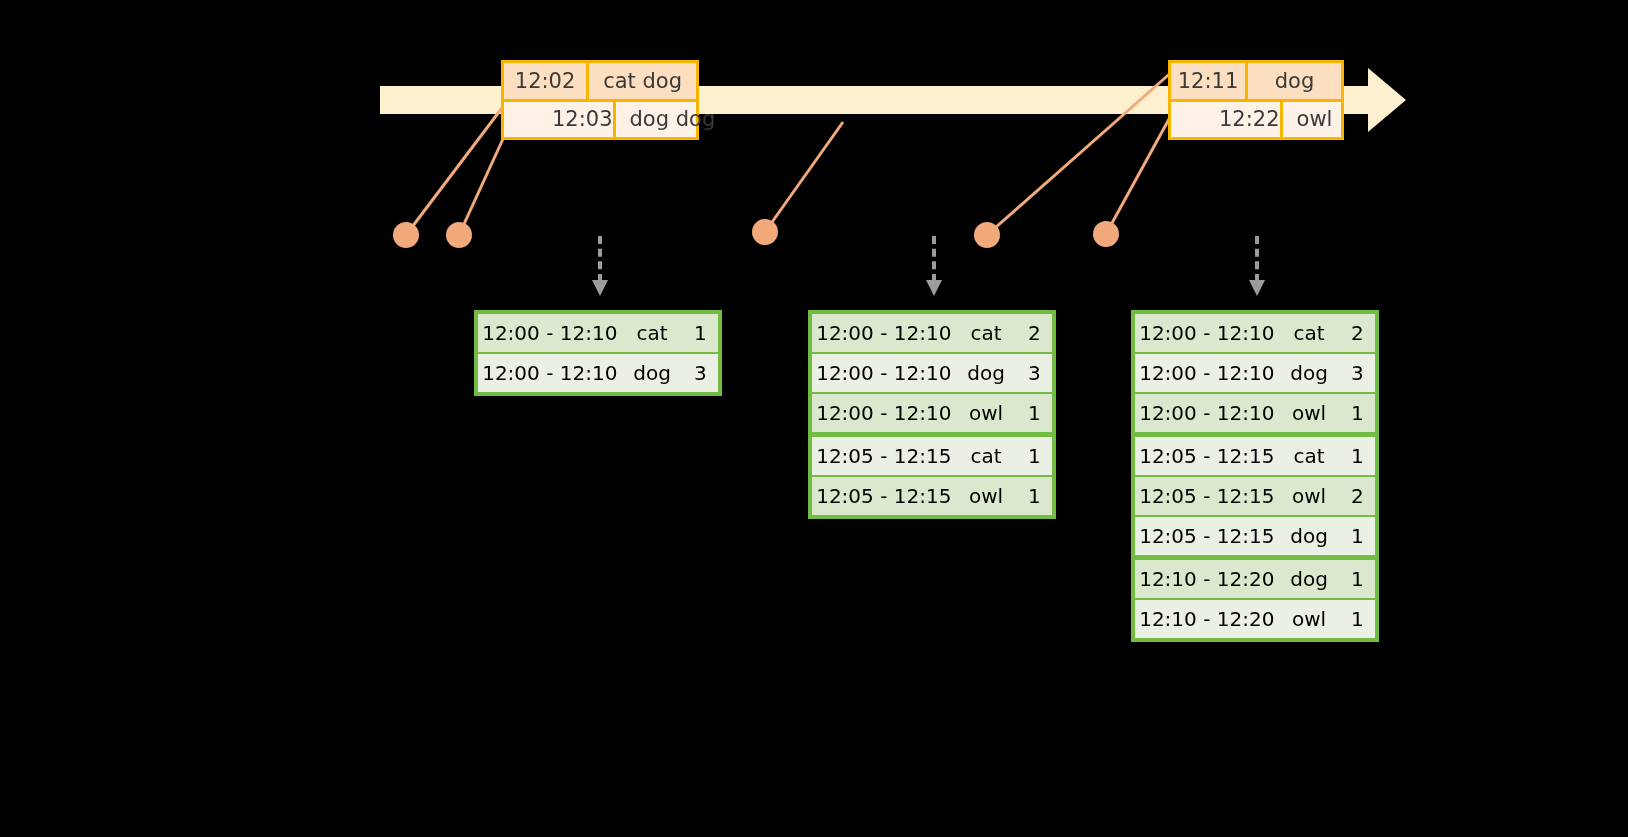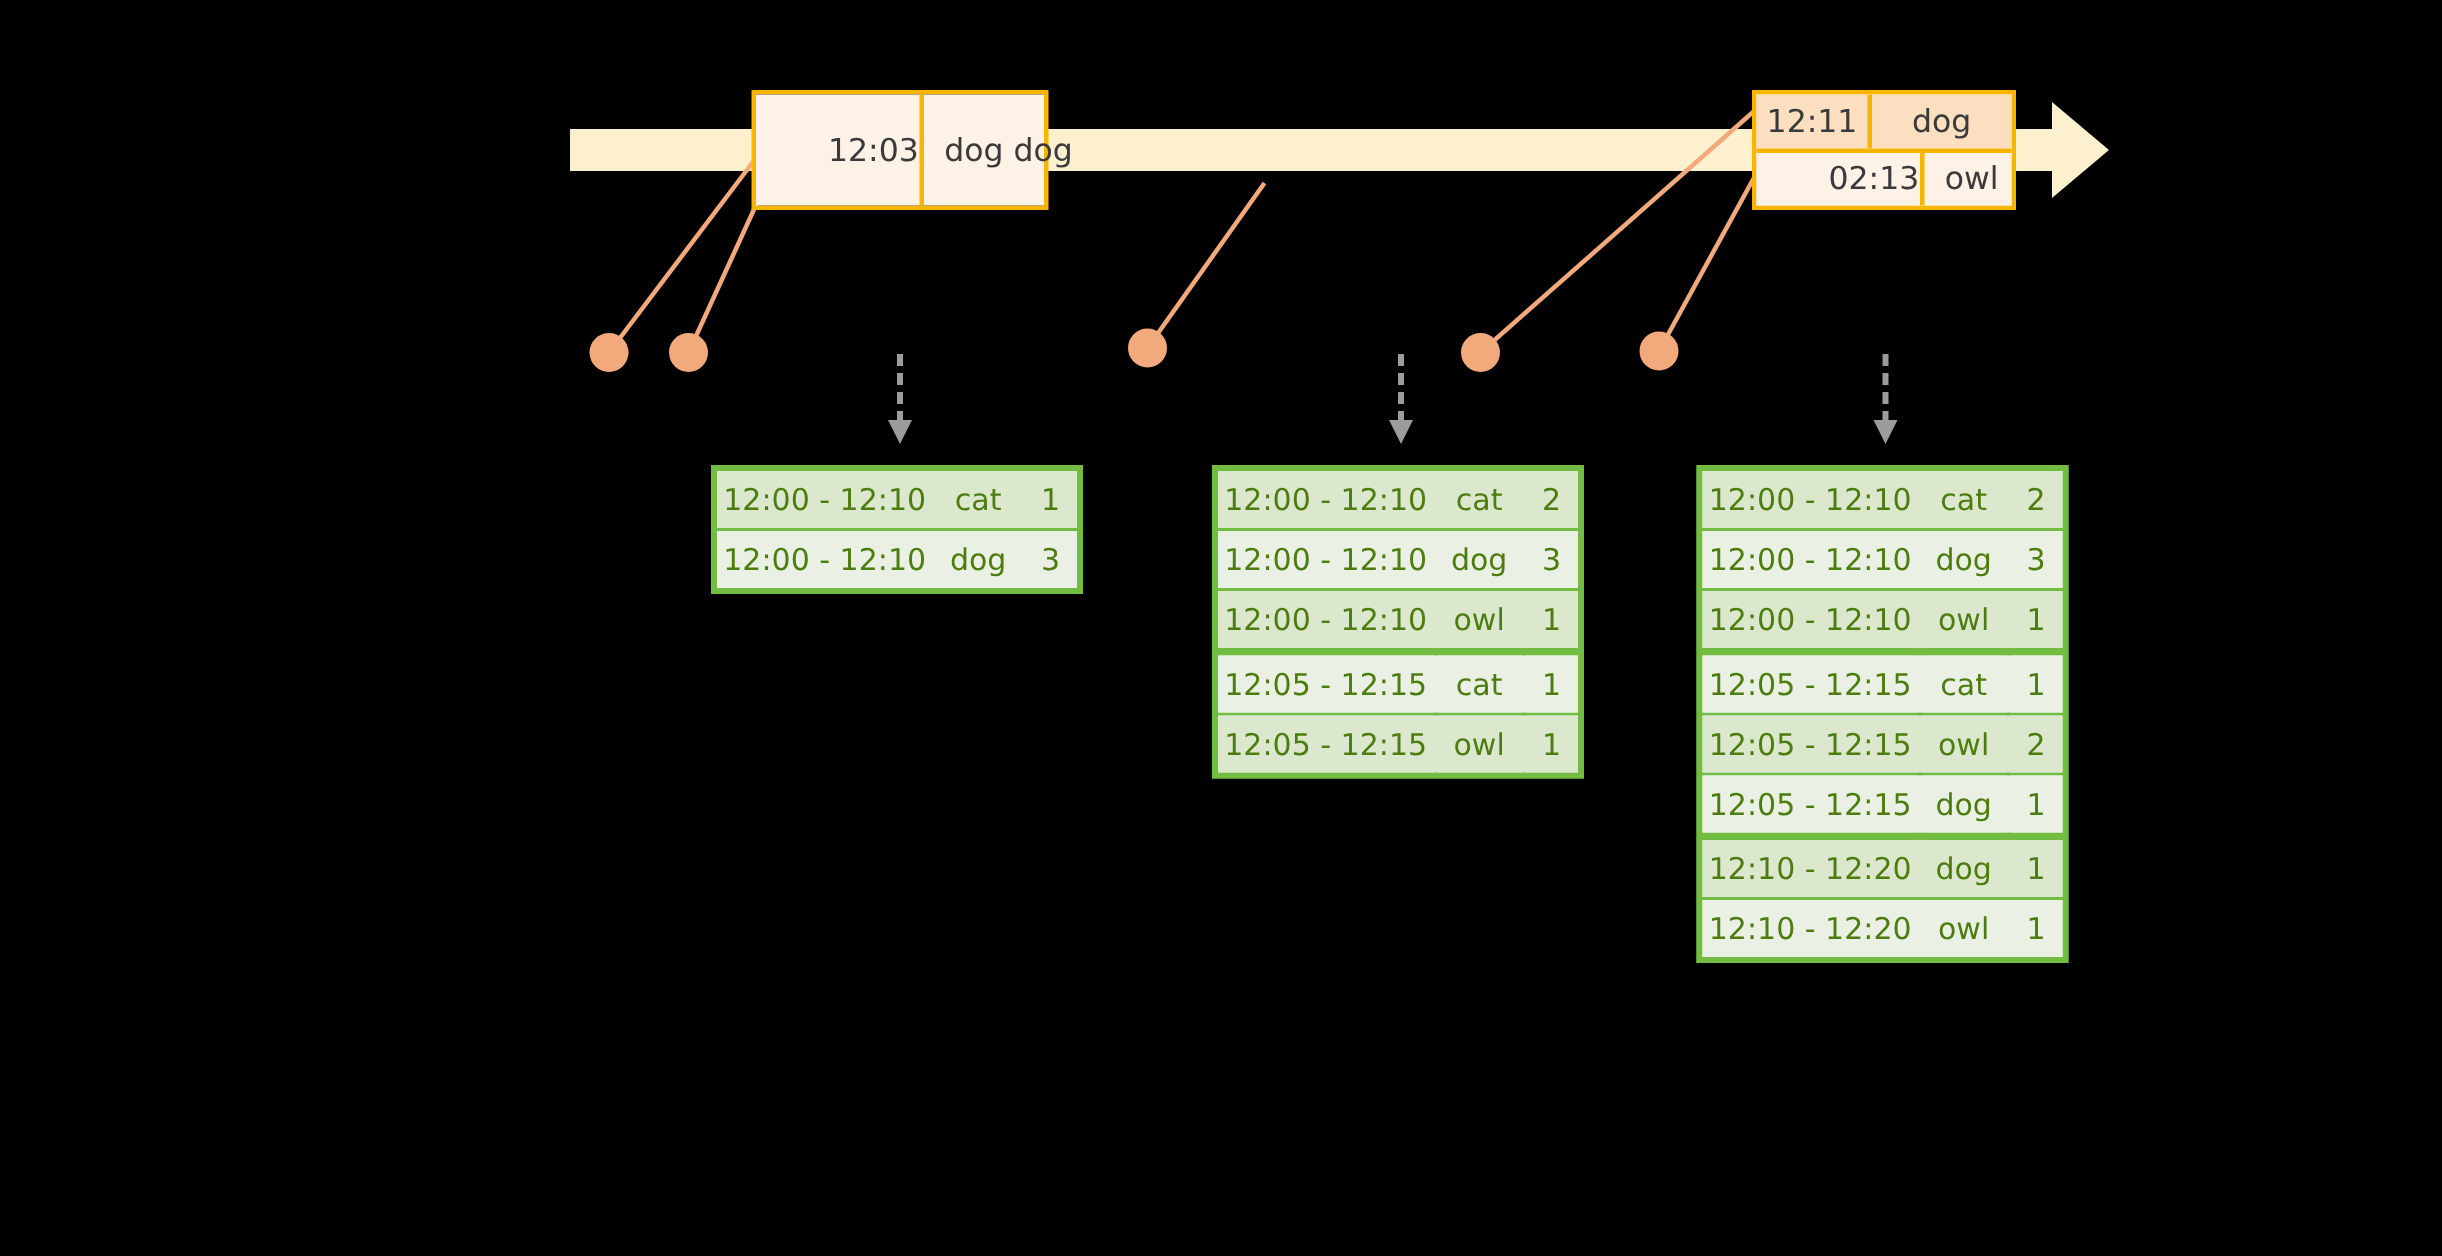--- a/index.html
+++ b/index.html
@@ -80,21 +80,21 @@
   .rrow{
     display:flex;
     height:38px;
   }
   .rrow.shade{background:#DCE8CE;}
   .rrow.plain{background:#EAF1E4;}
   .rrow + .rrow{margin-top:2px;}
   .rrow.group-start{margin-top:5px;}
   .rcell{
     display:flex;align-items:center;justify-content:center;
-    font-size:20px;color:#4d7c0f;white-space:nowrap;
+    font-size:20px;color:#000000;white-space:nowrap;
     background:inherit;
   }
   .rcell.win{width:150px;}
   .rcell.key{width:58px;margin-left:2px;}
   .rcell.cnt{width:36px;margin-left:2px;}
 
   #tbl-1{left:474px;top:310px;width:248px;}
   #tbl-2{left:808px;top:310px;width:248px;}
   #tbl-3{left:1131px;top:310px;width:248px;}
   #tbl-1 .rcell.win,#tbl-2 .rcell.win,#tbl-3 .rcell.win{width:146px;}
@@ -116,34 +116,38 @@
         <line x1="765" y1="232" x2="843" y2="122" class="lead"></line>
         <circle cx="765" cy="232" r="13" class="dot"></circle>
         <line x1="987" y1="235" x2="1174" y2="70" class="lead"></line>
         <circle cx="987" cy="235" r="13" class="dot"></circle>
         <line x1="1106" y1="234" x2="1174" y2="110" class="lead"></line>
         <circle cx="1106" cy="234" r="13" class="dot"></circle>
       </g>
   </svg>
 
   <div class="evt" id="evt-a">
+    <div class="evt-row dark">
+      <div class="evt-cell time">12:02</div>
+      <div class="evt-cell payload">cat dog</div>
+    </div>
     <div class="evt-row light">
       <div class="evt-cell time">12:03</div>
       <div class="evt-cell payload">dog dog</div>
     </div>
   </div>
 
 
   <div class="evt" id="evt-c">
     <div class="evt-row dark">
       <div class="evt-cell time">12:11</div>
       <div class="evt-cell payload">dog</div>
     </div>
     <div class="evt-row light">
-      <div class="evt-cell time">02:13</div>
+      <div class="evt-cell time">12:22</div>
       <div class="evt-cell payload">owl</div>
     </div>
   </div>
 
   <div id="arrow-host">
       <div class="dash-arrow" style="left: 592px; top: 236px;">
         <div class="dash-stem"></div>
         <div class="dash-head"></div>
       </div>
       <div class="dash-arrow" style="left: 926px; top: 236px;">

